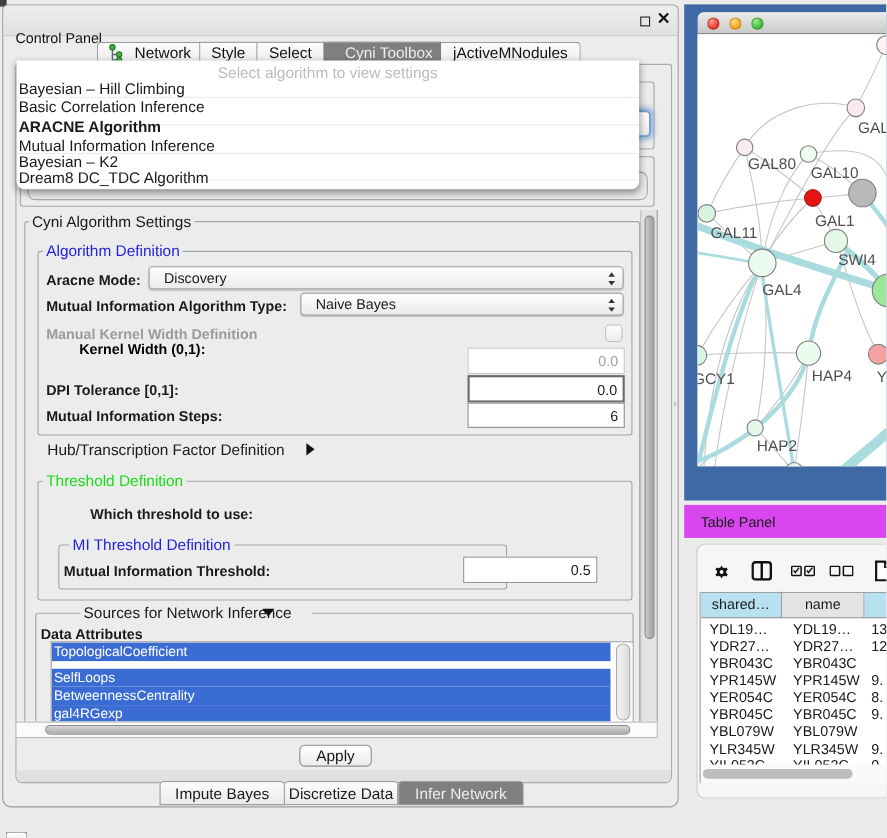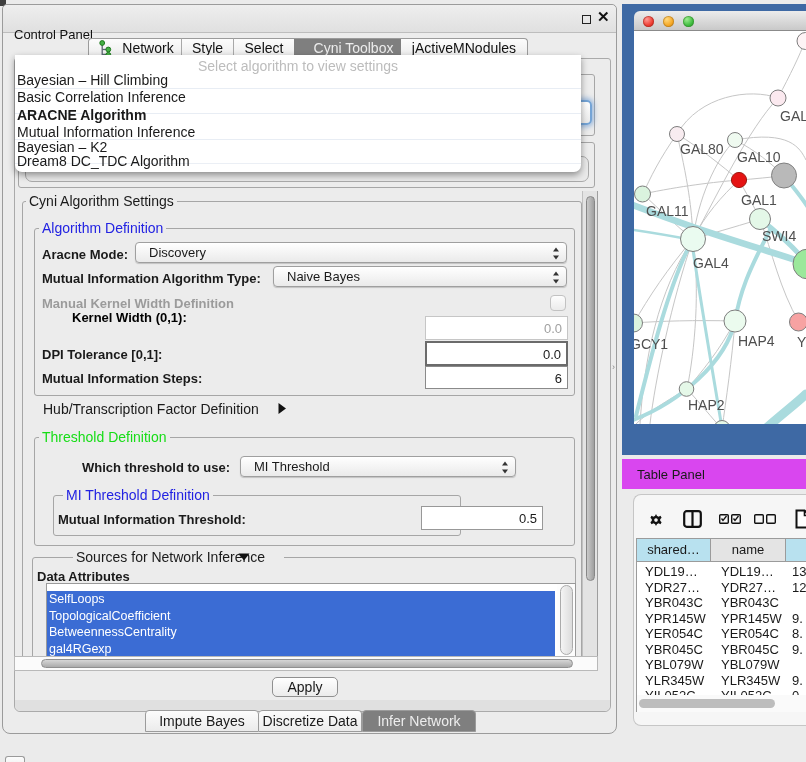--- a/index.html
+++ b/index.html
@@ -134,44 +134,37 @@
 
     <div class="abs" style="left:40px;top:396px;font-size:14px;">Hub/Transcription Factor Definition</div>
     <svg class="abs" style="left:274px;top:397px;" width="10" height="13" viewBox="0 0 10 13">
         <path d="M1.5 1 L9 6.5 L1.5 12 Z" fill="#111"></path>
       </svg>
 
     <div class="group" style="left:31px;top:432px;width:541px;height:109px;">
       <div class="glabel" style="left:4px;color:#16dd16;">Threshold Definition</div>
     </div>
     <div class="blab" style="left:79px;top:455px;">Which threshold to use:</div>
-    <div class="combo" style="left:237px;top:451px;width:276px;height:21px;">
-      <div class="ct" style="top:2px;">MI Threshold</div>
-      <svg class="arr" viewBox="0 0 8 15">
-          <path d="M4 1.5 L7 5.5 H1 Z" fill="#333"></path>
-          <path d="M4 13.5 L1 9.5 H7 Z" fill="#333"></path>
-        </svg>
-    </div>
     <div class="group" style="left:50px;top:490px;width:408px;height:41px;">
       <div class="glabel" style="left:9px;color:#2222e2;">MI Threshold Definition</div>
     </div>
     <div class="blab" style="left:55px;top:507px;">Mutual Information Threshold:</div>
     <div class="tin" style="left:418px;top:501px;width:122px;height:24px;">0.5</div>
 
     <div class="group" style="left:29px;top:552px;width:544px;height:106px;">
       <div class="glabel" style="left:5px;margin-left:35px;">Sources for Network Inference&nbsp;&nbsp;&nbsp;&nbsp;</div>
     </div>
     <svg class="abs" style="left:235px;top:547px;z-index:3;" width="12" height="10" viewBox="0 0 12 10">
         <path d="M0.5 1.5 L11.5 1.5 L6 8.5 Z" fill="#111"></path>
       </svg>
     <div class="blab" style="left:34px;top:564px;">Data Attributes</div>
 
     <div class="abs" style="left:43px;top:578px;width:530px;height:73px;background:#fff;border:1px solid #9a9a9a;border-bottom:none;overflow:hidden;">
+      <div class="lrow">TopologicalCoefficient</div>
       <div class="lrow" style="margin-top:7px;">SelfLoops</div>
-      <div class="lrow">TopologicalCoefficient</div>
       <div class="lrow">BetweennessCentrality</div>
       <div class="lrow">gal4RGexp</div>
 
       <div class="abs" style="left:510px;top:0px;width:20px;height:73px;background:#fdfdfd;">
         <div class="abs" style="left:3px;top:1px;width:13px;height:70px;background:linear-gradient(90deg,#f4f4f4,#dcdcdc);border:1px solid #ababab;border-radius:7px;"></div>
       </div>
     </div>
 
     <div class="abs" style="left:11px;top:651px;width:584px;height:15px;background:#fbfbfb;border:1px solid #b9b9b9;">
       <div class="abs" style="left:26px;top:2px;width:532px;height:9px;background:linear-gradient(#d6d6d6,#ababab);border:1px solid #8f8f8f;border-radius:5px;"></div>

